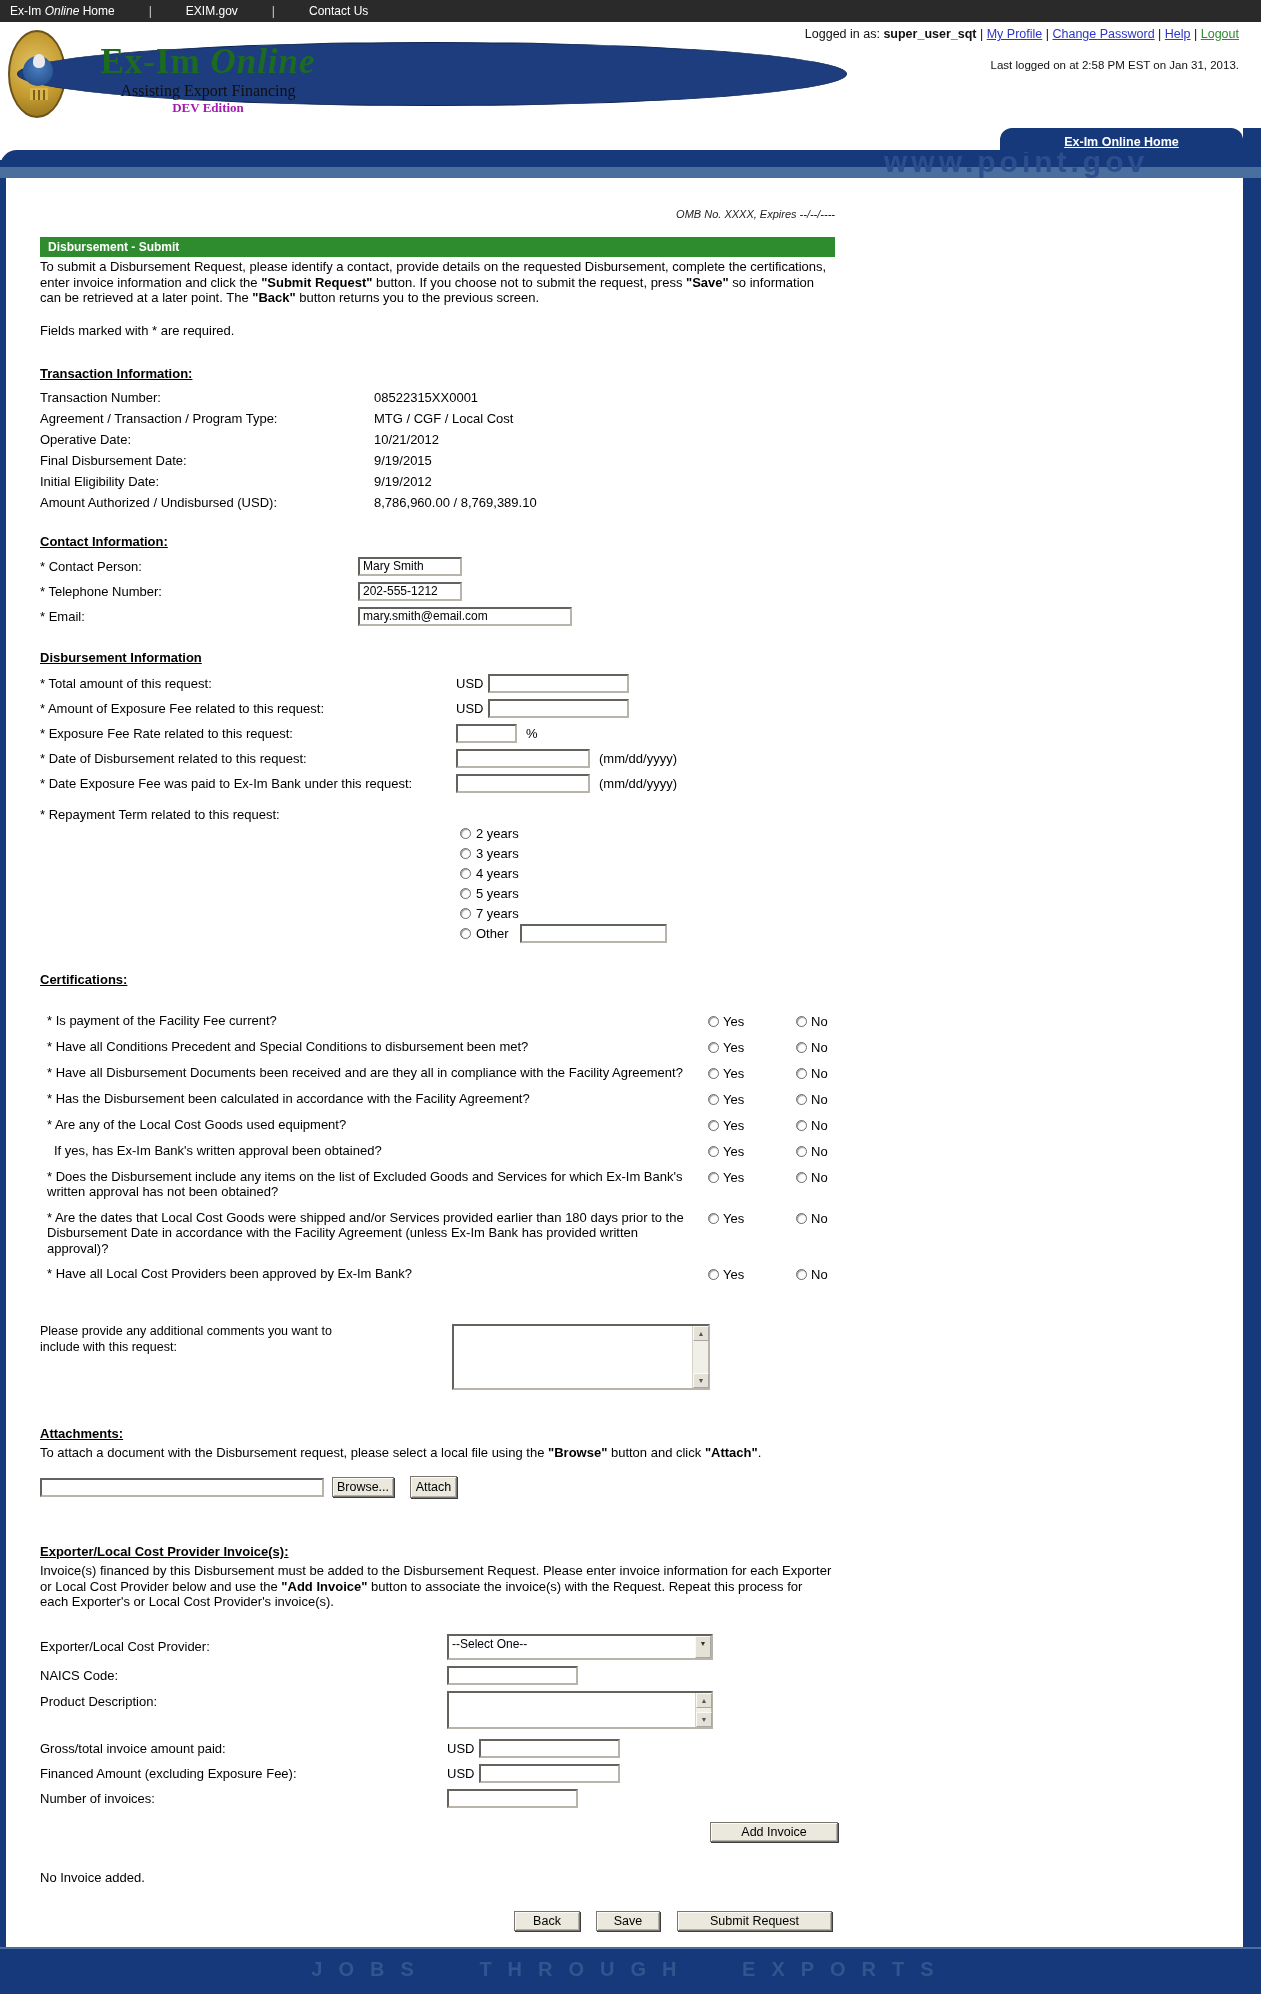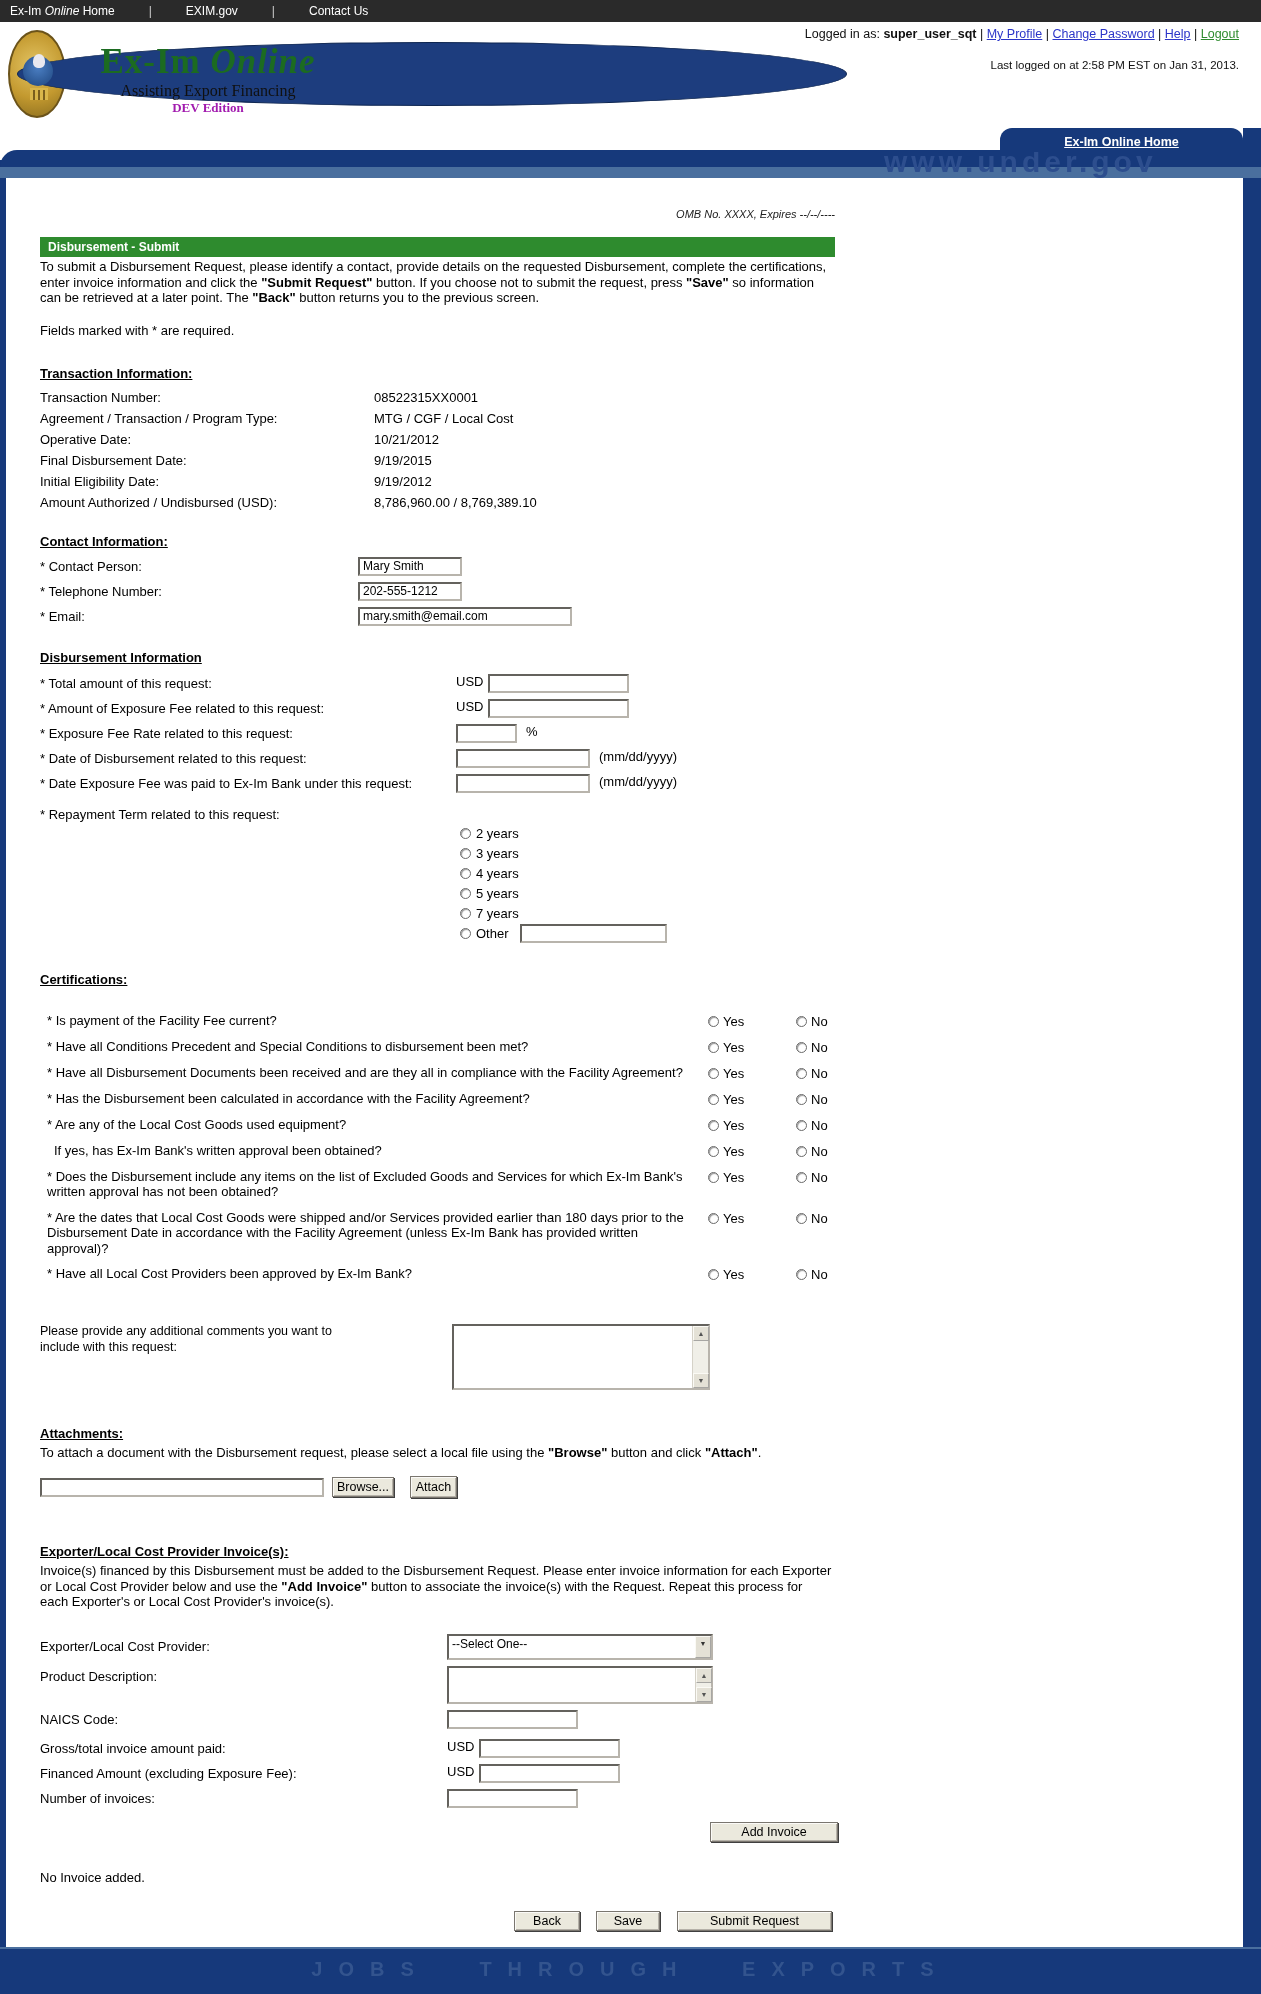--- a/index.html
+++ b/index.html
@@ -66,21 +66,21 @@
   .intro { margin-top:2px; width:792px; line-height:15.5px; }
   .required-note { margin-top:17px; }
   b.q { font-weight:bold; }
 
   .sec-heading { font-weight:bold; text-decoration:underline; }
   .row { display:grid; margin-top:6px; align-items:center; }
   .r-trans { grid-template-columns:334px auto; }
   .r-contact { grid-template-columns:318px auto; }
   .r-disb { grid-template-columns:416px auto; }
   .r-inv { grid-template-columns:407px auto; }
-  .field-cell { display:flex; }
+  .field-cell { display:flex; align-items:center; }
 
   
   .win-input { height:19px; border:2px inset #b8b4ac; background:#fff; font-family:inherit; font-size:12px; padding:1px 3px; }
   .w-sm { width:104px; } .w-email { width:214px; } .w-amt { width:141px; } .w-rate { width:61px; }
   .w-date { width:134px; } .w-other { width:147px; } .w-naics { width:131px; } .w-cnt { width:131px; }
   .w-file { width:284px; }
   .usd { margin-right:5px; } .suffix { margin-left:9px; }
 
   .radio { display:inline-block; width:11px; height:11px; border-radius:50%; background:#fff;
            border:1px solid #6a6a6a; box-shadow:inset 1px 1px 1px #9a9a9a; flex:0 0 auto; }
@@ -157,21 +157,21 @@
   <div class="login-line">
     <span>Logged in as: </span><b>super_user_sqt</b>
     | <a href="#">My Profile</a>
     | <a href="#">Change Password</a>
     | <a href="#">Help</a>
     | <a href="#" class="logout">Logout</a>
   </div>
   <div class="last-logged">Last logged on at 2:58 PM EST on Jan 31, 2013.</div>
 
   <div class="home-tab"><a href="#">Ex-Im Online Home</a></div>
-  <div class="watermark">www.under.gov</div>
+  <div class="watermark">www.point.gov</div>
   <div class="navy-band"></div>
   <div class="steel-bar"></div>
   <div class="side-left"></div>
   <div class="side-right"></div>
 
   <div class="page-body">
     <div class="inner">
 
       <div class="omb">OMB No. XXXX,  Expires --/--/----</div>
 
@@ -432,37 +432,37 @@
         <div class="inv-fields">
           <div class="row r-inv">
             <span>Exporter/Local Cost Provider:</span>
             <span class="field-cell">
               <span class="win-select">
                 <span>--Select One--</span>
                 <span class="arrow">▼</span>
               </span>
             </span>
           </div>
+          <div class="row r-inv">
+            <span>NAICS Code:</span>
+            <span class="field-cell">
+                <input type="text" class="win-input w-naics" style="">
+              </span>
+          </div>
           <div class="row r-inv" style="align-items:start;">
             <span style="padding-top:3px;">Product Description:</span>
             <span class="field-cell">
               <div class="fake-area product-area">
                 <div class="sb">
                   <div class="btn up">▲</div>
                   <div class="btn dn">▼</div>
                 </div>
               </div>
             </span>
           </div>
-          <div class="row r-inv">
-            <span>NAICS Code:</span>
-            <span class="field-cell">
-                <input type="text" class="win-input w-naics" style="">
-              </span>
-          </div>
           <div class="row r-inv" style="margin-top:10px;">
             <span>Gross/total invoice amount paid:</span>
             <span class="field-cell">
                 <span class="usd">USD</span>
                 <input type="text" class="win-input w-amt" style="">
               </span>
           </div>
           <div class="row r-inv">
             <span>Financed Amount (excluding Exposure Fee):</span>
             <span class="field-cell">

